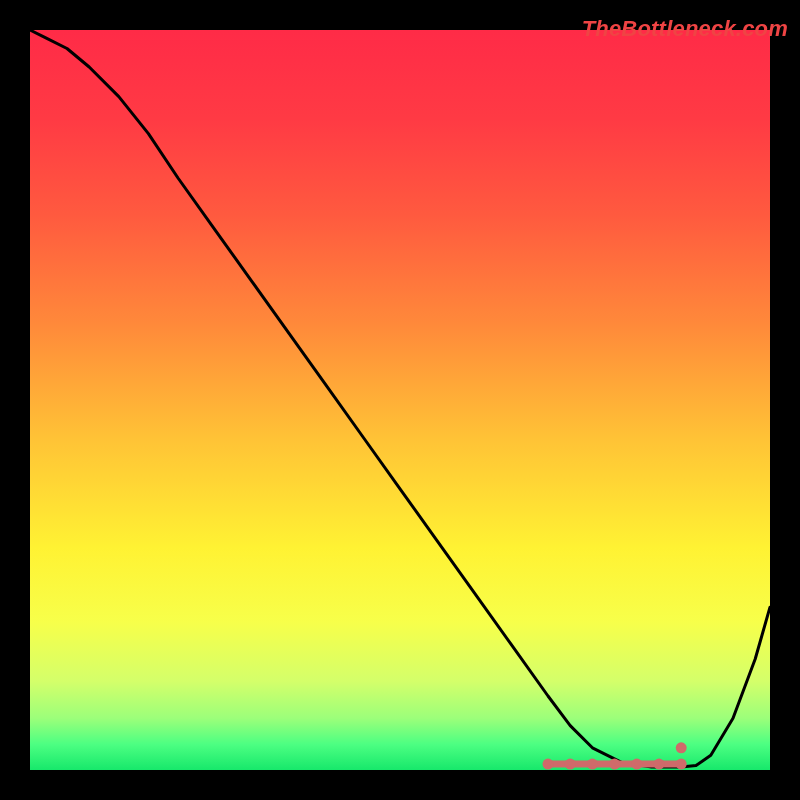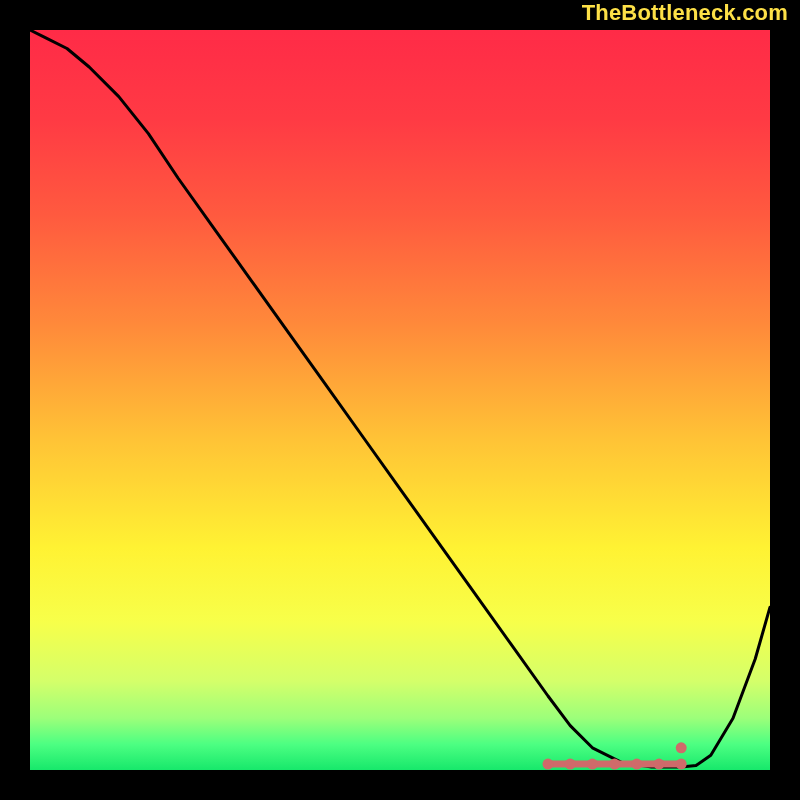--- a/index.html
+++ b/index.html
@@ -10,28 +10,29 @@
     background: #000000;
     overflow: hidden;
   }
   .container {
     position: relative;
     width: 800px;
     height: 800px;
   }
   .watermark {
     position: absolute;
-    top: 0;
+    top: 16px;
     right: 12px;
     font-family: Arial, Helvetica, sans-serif;
     font-size: 22px;
     font-weight: bold;
-    color: #fde047;
+    color: #ef4444;
     letter-spacing: 0.2px;
     z-index: 5;
+    font-style: italic;
   }
   svg {
     position: absolute;
     left: 0;
     top: 0;
   }
 </style>
 </head>
 <body>
 <div class="container">

